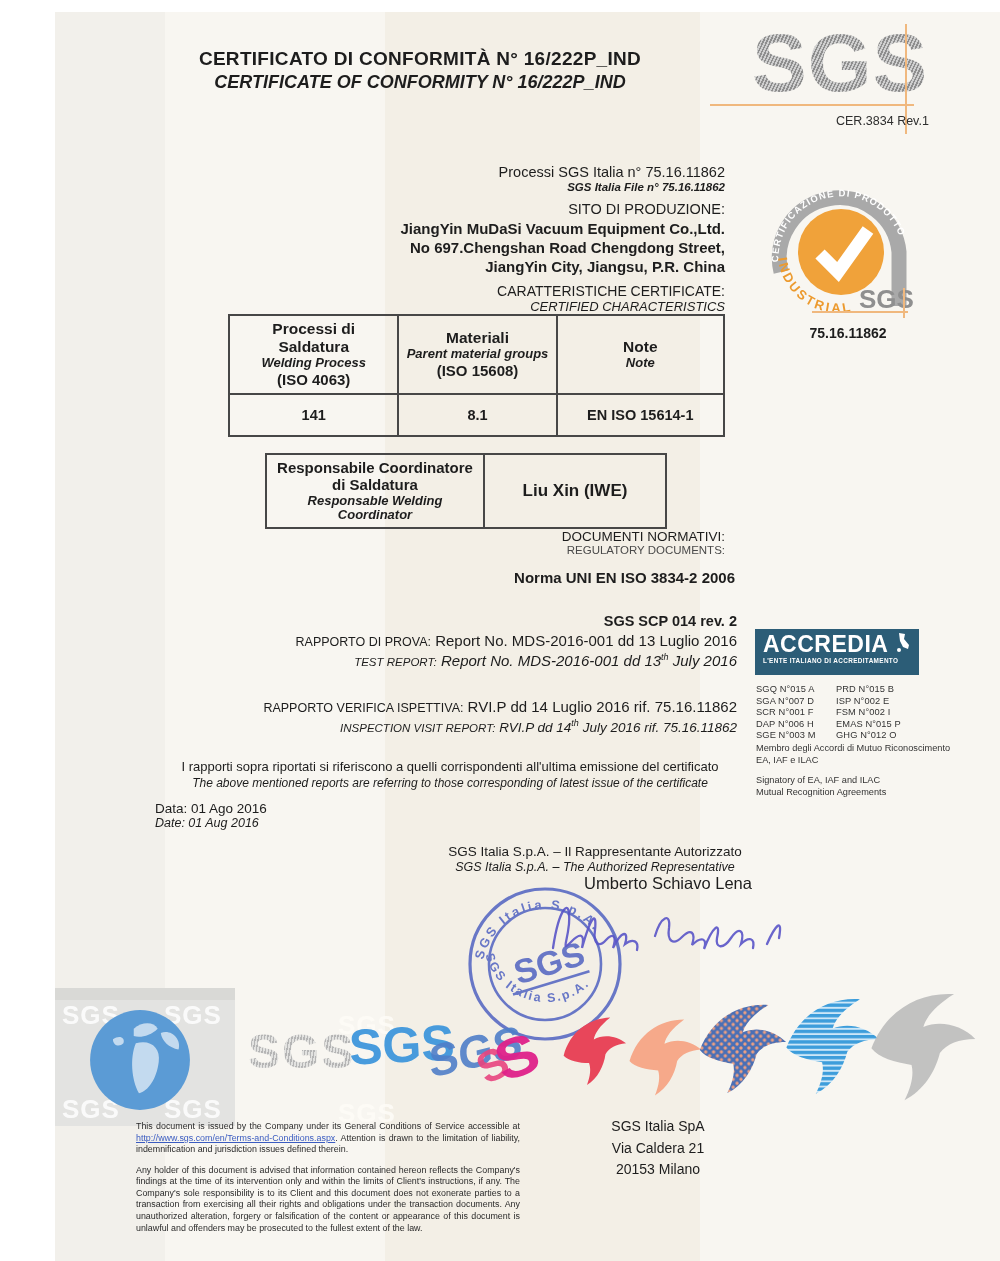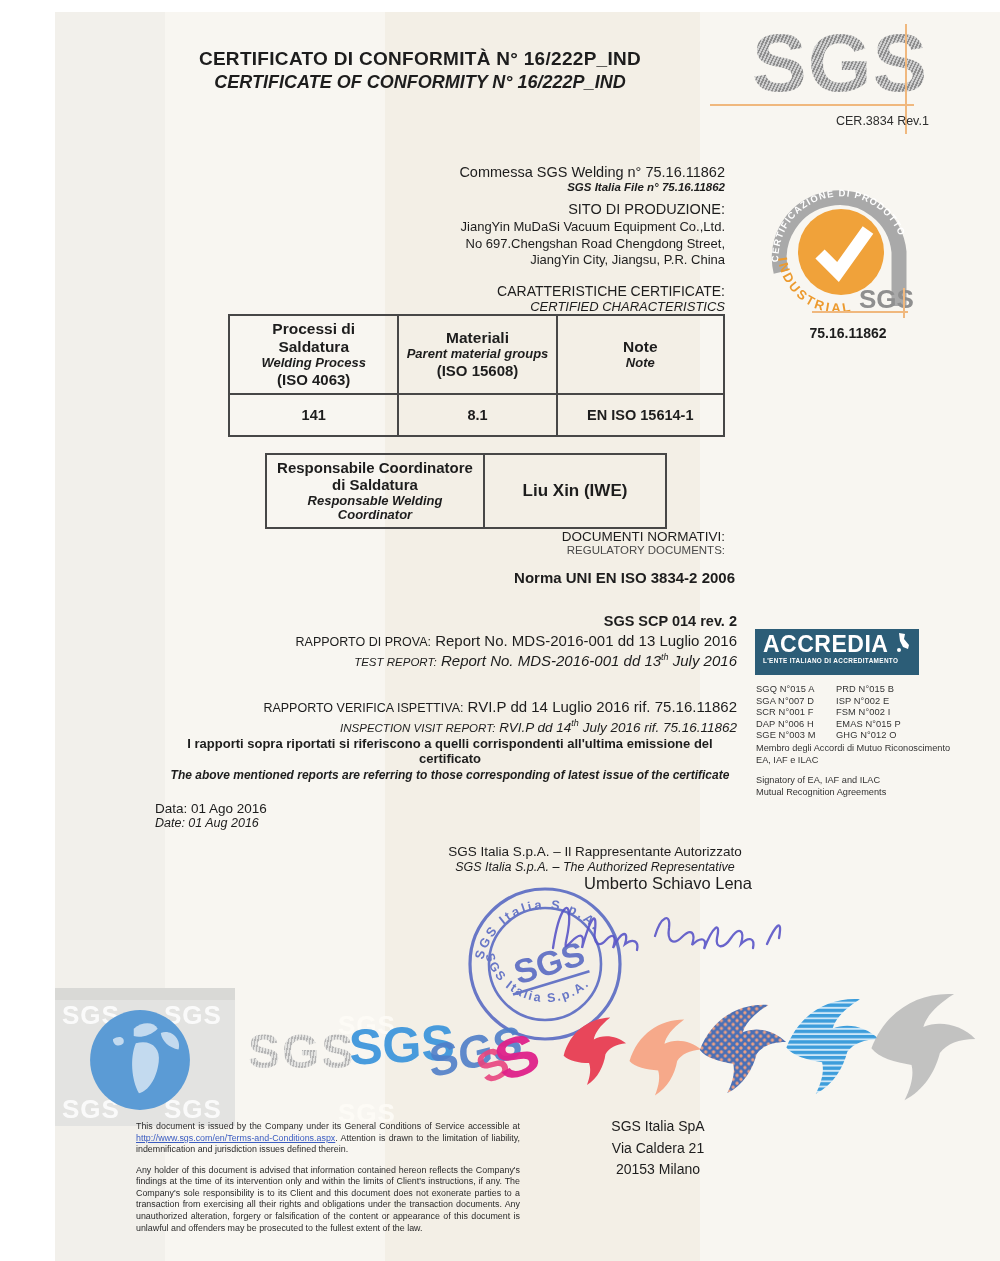--- a/index.html
+++ b/index.html
@@ -19,21 +19,21 @@
 
   .sgs-logo { font-size:82px; font-weight:bold; letter-spacing:1px; line-height:.9;
     background:repeating-linear-gradient(115deg,#8e8e8e 0 1.5px,#cfcfcf 1.5px 3.2px);
     -webkit-background-clip:text; background-clip:text; color:transparent; }
   .cer { font-size:12.5px; color:#2e2e2e; }
   .oline { background:#f0b87e; }
 
   .fileref-it { font-size:14.5px; }
   .fileref-en { font-size:11.5px; font-weight:bold; font-style:italic; margin-top:1px; }
   .site-label { font-size:14.5px; margin-bottom:2px; }
-  .site-line { font-size:13px; font-weight:normal; line-height:1.28; }
+  .site-line { font-size:15px; font-weight:bold; line-height:1.28; }
 
   .char-it { font-size:14px; }
   .char-en { font-size:13px; font-style:italic; }
 
   table.cert { border-collapse:collapse; table-layout:fixed; }
   table.cert td { border:2px solid #474747; text-align:center; vertical-align:middle; padding:4px 6px; }
   .th-title { font-size:15.5px; font-weight:bold; line-height:1.15; }
   .th-sub { font-size:13px; font-weight:bold; font-style:italic; line-height:1.15; }
   .th-code { font-size:15px; font-weight:bold; line-height:1.2; }
   .td-val { font-size:14.5px; font-weight:bold; }
@@ -93,21 +93,21 @@
     <div class="title-it ctr">CERTIFICATO DI CONFORMITÀ N° 16/222P_IND</div>
     <div class="title-en ctr">CERTIFICATE OF CONFORMITY N° 16/222P_IND</div>
   </div>
 
   <div class="abs sgs-logo" style="left:752px; top:26px;">SGS</div>
   <div class="abs oline" style="left:905px; top:24px; width:2px; height:110px;"></div>
   <div class="abs oline" style="left:710px; top:104px; width:204px; height:2px;"></div>
   <div class="abs cer" style="left:836px; top:114px;">CER.3834 Rev.1</div>
 
   <div class="abs ra" style="left:325px; top:164px; width:400px;">
-    <div class="fileref-it">Commessa SGS Welding n° 75.16.11862</div>
+    <div class="fileref-it">Processi SGS Italia n° 75.16.11862</div>
     <div class="fileref-en">SGS Italia File n° 75.16.11862</div>
   </div>
 
   <div class="abs ra" style="left:255px; top:201px; width:470px;">
     <div class="site-label">SITO DI PRODUZIONE:</div>
     <div class="site-line">JiangYin MuDaSi Vacuum Equipment Co.,Ltd.</div>
     <div class="site-line">No 697.Chengshan Road Chengdong Street,</div>
     <div class="site-line">JiangYin City, Jiangsu, P.R. China</div>
   </div>
 
@@ -214,21 +214,21 @@
     <div>ISP N°002 E</div>
     <div>FSM N°002 I</div>
     <div>EMAS N°015 P</div>
     <div>GHG N°012 O</div>
   </div>
   <div class="abs member pre" style="left:756px; top:743px; width:244px;">Membro degli Accordi di Mutuo Riconoscimento
 EA, IAF e ILAC</div>
   <div class="abs member pre" style="left:756px; top:775px; width:244px;">Signatory of EA, IAF and ILAC
 Mutual Recognition Agreements</div>
 
-  <div class="abs ctr" style="left:160px; top:736px; width:580px;font-weight:bold;">
+  <div class="abs ctr" style="left:160px; top:759px; width:580px;">
     <div class="note-it">I rapporti sopra riportati si riferiscono a quelli corrispondenti  all'ultima emissione del certificato</div>
     <div class="note-en">The above mentioned reports are referring to those corresponding of  latest issue of the certificate</div>
   </div>
 
   <div class="abs" style="left:155px; top:801px;">
     <div class="date-it">Data: 01 Ago 2016</div>
     <div class="date-en">Date: 01 Aug  2016</div>
   </div>
 
   <div class="abs ctr" style="left:420px; top:844px; width:350px;">

